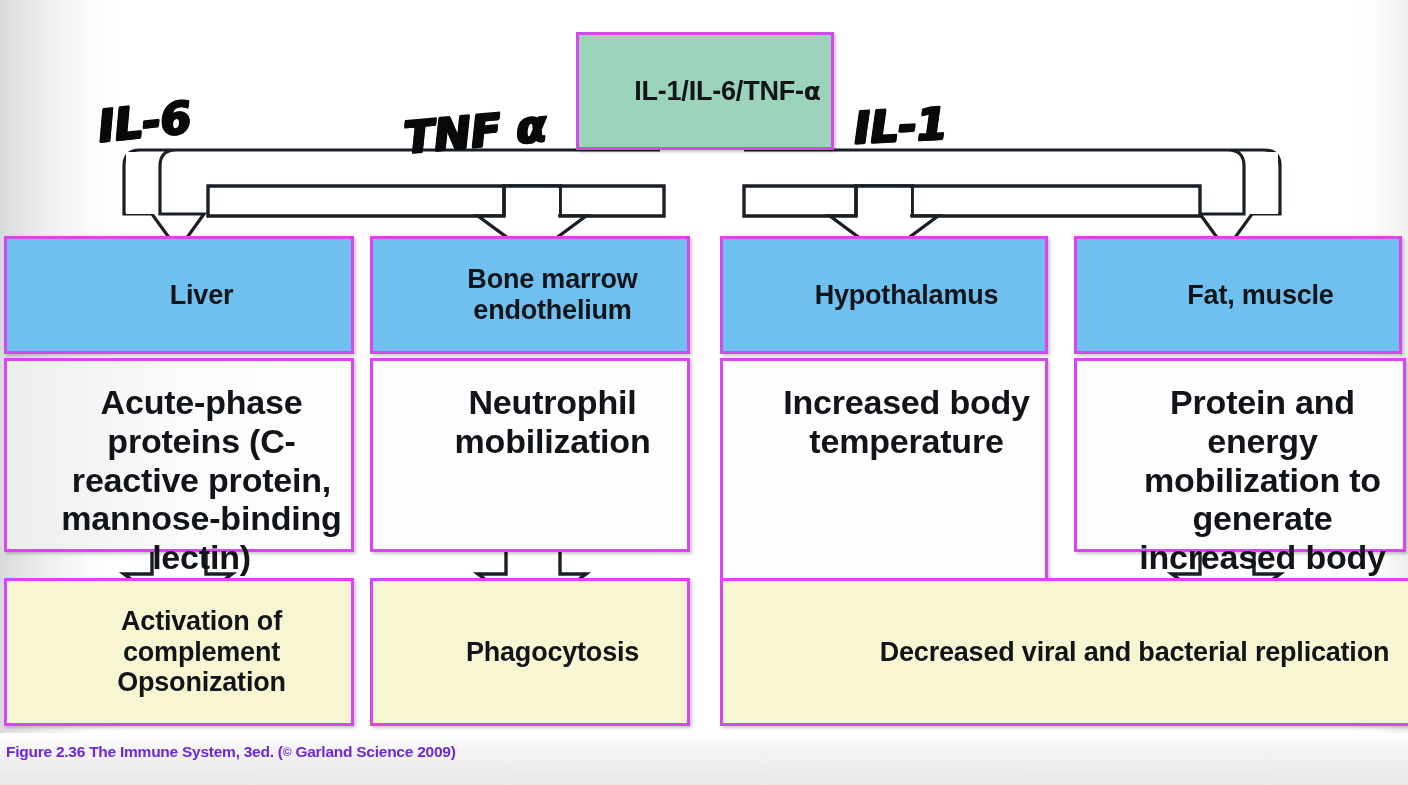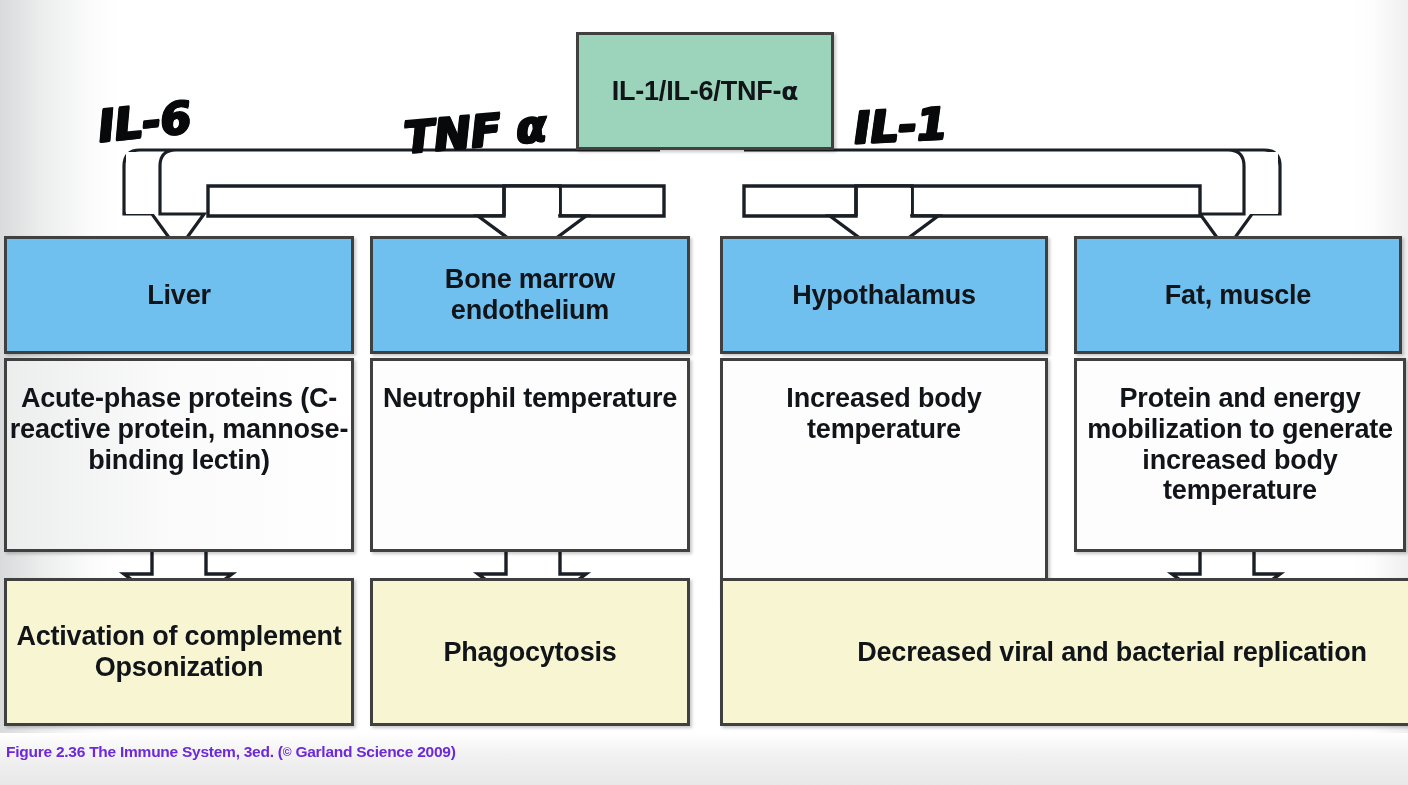--- a/index.html
+++ b/index.html
@@ -41,44 +41,45 @@
   svg.layer {
     position: absolute;
     left: 0; top: 0;
     width: 1408px;
     height: 785px;
   }
 
   .box {
     position: absolute;
     box-sizing: border-box;
-    border: 3px solid #404040;
+    border: 3px solid #d946ef;
     display: flex;
     align-items: center;
     justify-content: center;
     text-align: center;
     color: #111418;
     font-weight: bold;
     line-height: 1.14;
     letter-spacing: -0.2px;
     box-shadow: 2px 2px 3px rgba(0,0,0,0.22);
+    padding-left: 45px;
   }
 
   .box-green {
     background: #9bd4ba;
     font-size: 27px;
   }
   .box-blue {
     background: #6fc0ef;
     font-size: 27px;
     border-bottom-width: 3px;
   }
   .box-white {
     background: #fdfdfd;
-    font-size: 27px;
+    font-size: 34px;
     align-items: flex-start;
     padding-top: 22px;
   }
   .box-white.grad {
     background: linear-gradient(to right, #eceded 0%, #fafafa 45%, #ffffff 100%);
   }
   .box-yellow {
     background: #f8f6d2;
     font-size: 27px;
   }
@@ -348,21 +349,21 @@
     <span>Acute-phase proteins (C-reactive protein, mannose-binding lectin)</span>
   </div>
   <div class="box box-yellow" style="left:4px; top:578px; width:350px; height:148px;">
     <span>Activation of complement Opsonization</span>
   </div>
 
   <div class="box box-blue" style="left:370px; top:236px; width:320px; height:118px;">
     <span>Bone marrow endothelium</span>
   </div>
   <div class="box box-white" style="left:370px; top:358px; width:320px; height:194px;">
-    <span>Neutrophil temperature</span>
+    <span>Neutrophil mobilization</span>
   </div>
   <div class="box box-yellow" style="left:370px; top:578px; width:320px; height:148px;text-align:center;">
     <span>Phagocytosis</span>
   </div>
 
   <div class="box box-blue" style="left:720px; top:236px; width:328px; height:118px;">
     <span>Hypothalamus</span>
   </div>
   <div class="box box-white" style="left:720px; top:358px; width:328px; height:242px;">
     <span>Increased body temperature</span>

